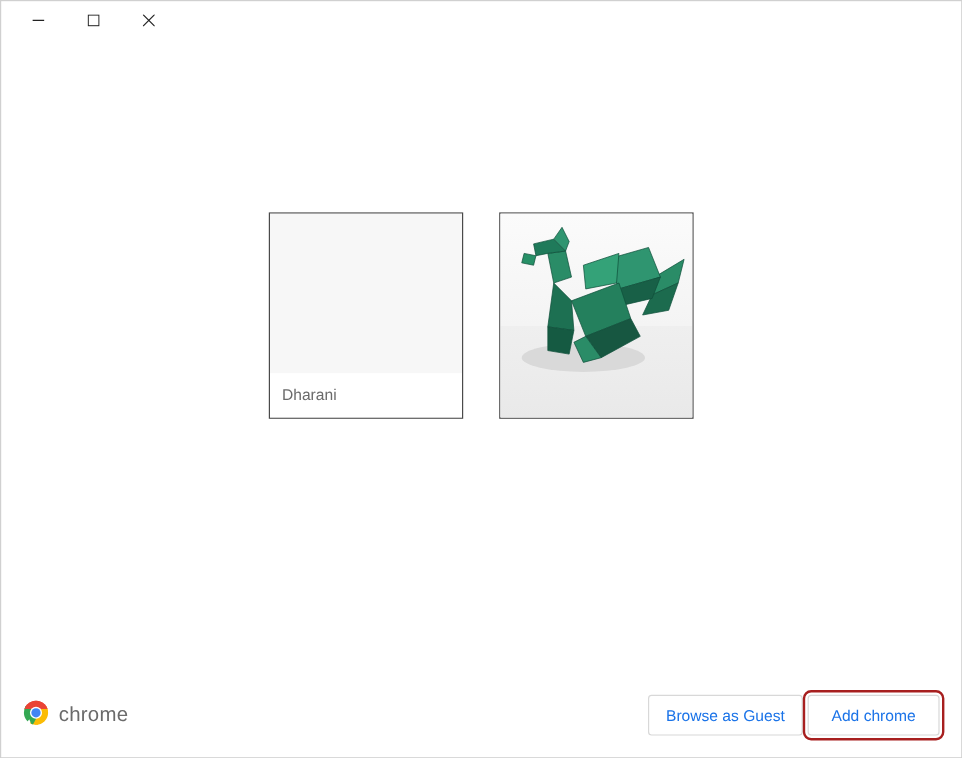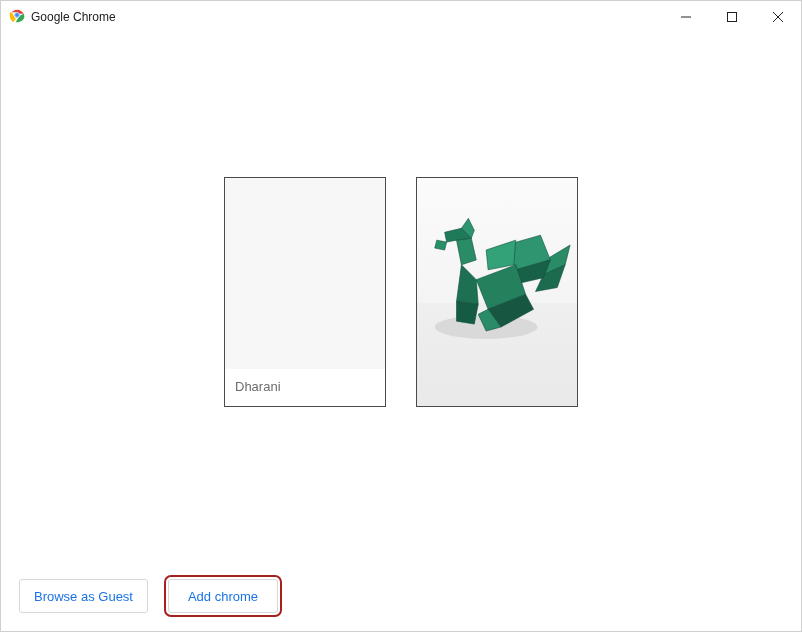--- a/index.html
+++ b/index.html
@@ -52,21 +52,21 @@
       display: flex;
       gap: 30px;
       justify-content: center;
       position: absolute;
       top: 176px;
       left: 50%;
       transform: translateX(-50%);
     }
     .profile-card {
       width: 162px;
-      height: 230px;
+      height: 172px;
       border: 1px solid #4a4a4a;
       background: #fff;
       display: flex;
       flex-direction: column;
       cursor: pointer;
       overflow: hidden;
     }
     .profile-image {
       flex: 1;
       position: relative;
@@ -104,21 +104,21 @@
       gap: 8px;
     }
     .brand-text {
       font-size: 17px;
       color: #6b6b6b;
       letter-spacing: 0.2px;
     }
     .footer-right {
       display: flex;
       align-items: center;
-      gap: 20px;
+      gap: 4px;
     }
     .btn {
       height: 34px;
       padding: 0 14px;
       border: 1px solid #d8d8d8;
       border-radius: 3px;
       background: #fff;
       color: #1a73e8;
       font-size: 13px;
       display: flex;
@@ -129,34 +129,20 @@
     }
     .btn.highlighted {
       outline: 2px solid #a71f1f;
       outline-offset: 2px;
     }
   </style>
 </head>
 <body>
 
 <div class="titlebar">
-  <div class="titlebar-left">
-    <span>
-      <svg width="16" height="16" viewBox="0 0 48 48">
-        <circle cx="24" cy="24" r="22" fill="#fff"></circle>
-        <path fill="#EA4335" d="M24 8c8.8 0 16.4 5 20.1 12.4L28 20c-1.1-2.4-3.4-4-6-4H8.3C12 11 17.6 8 24 8z"></path>
-        <path fill="#4285F4" d="M24 16c4.4 0 8 3.6 8 8s-3.6 8-8 8-8-3.6-8-8 3.6-8 8-8z"></path>
-        <path fill="#34A853" d="M44.1 20.4C45.3 23.4 46 26.6 46 30c0 .1 0 .2 0 .3C44.8 39.2 35.2 46 24 46c-1.3 0-2.6-.1-3.8-.3L28 32c2.4-1.1 4-3.4 4-6l12.1-5.6z"></path>
-        <path fill="#FBBC05" d="M8.3 16l8 14c.5 2.5 2.2 4.6 4.5 5.6L13 45.3C6.4 41.5 2 33.3 2 24c0-2.8.5-5.5 1.3-8H8.3z"></path>
-        <circle cx="24" cy="24" r="7" fill="#4285F4"></circle>
-        <circle cx="24" cy="24" r="7" fill="none" stroke="#fff" stroke-width="2"></circle>
-      </svg>
-    </span>
-    <span class="titlebar-title">Google Chrome</span>
-  </div>
   <div class="window-controls">
     <div class="win-btn">
       <svg width="10" height="10" viewBox="0 0 10 10">
           <line x1="0" y1="5" x2="10" y2="5" stroke="#222" stroke-width="1"></line>
         </svg>
     </div>
     <div class="win-btn">
       <svg width="10" height="10" viewBox="0 0 10 10">
           <rect x="0.5" y="0.5" width="9" height="9" fill="none" stroke="#222" stroke-width="1"></rect>
         </svg>
@@ -208,20 +194,40 @@
 
             <polygon points="70,40 100,30 98,55 72,60" fill="#34a278"></polygon>
           </g>
         </svg>
       </div>
     </div>
   </div>
 </div>
 
 <div class="footer">
+  <div class="footer-left">
+    <span>
+      <svg width="22" height="22" viewBox="0 0 48 48">
+        <clipPath id="clipCircle">
+            <circle cx="24" cy="24" r="22"></circle>
+          </clipPath>
+        <g clip-path="url(#clipCircle)">
+          <rect x="0" y="0" width="48" height="18" fill="#EA4335"></rect>
+          <polygon points="0,8 24,24 0,48" fill="#34A853"></polygon>
+          <polygon points="48,8 48,48 10,48 24,24" fill="#FBBC05"></polygon>
+          <polygon points="0,8 17,48 30,24" fill="#34A853"></polygon>
+          <polygon points="48,18 26,48 24,24" fill="#FBBC05"></polygon>
+          <rect x="0" y="0" width="48" height="17" fill="#EA4335"></rect>
+        </g>
+        <circle cx="24" cy="24" r="11" fill="#fff"></circle>
+        <circle cx="24" cy="24" r="8.5" fill="#4285F4"></circle>
+      </svg>
+    </span>
+    <span class="brand-text">chrome</span>
+  </div>
   <div class="footer-right">
     <div class="btn">
       <span>Browse as Guest</span>
     </div>
     <div class="btn highlighted">
       <span>Add chrome</span>
     </div>
   </div>
 </div>
 

